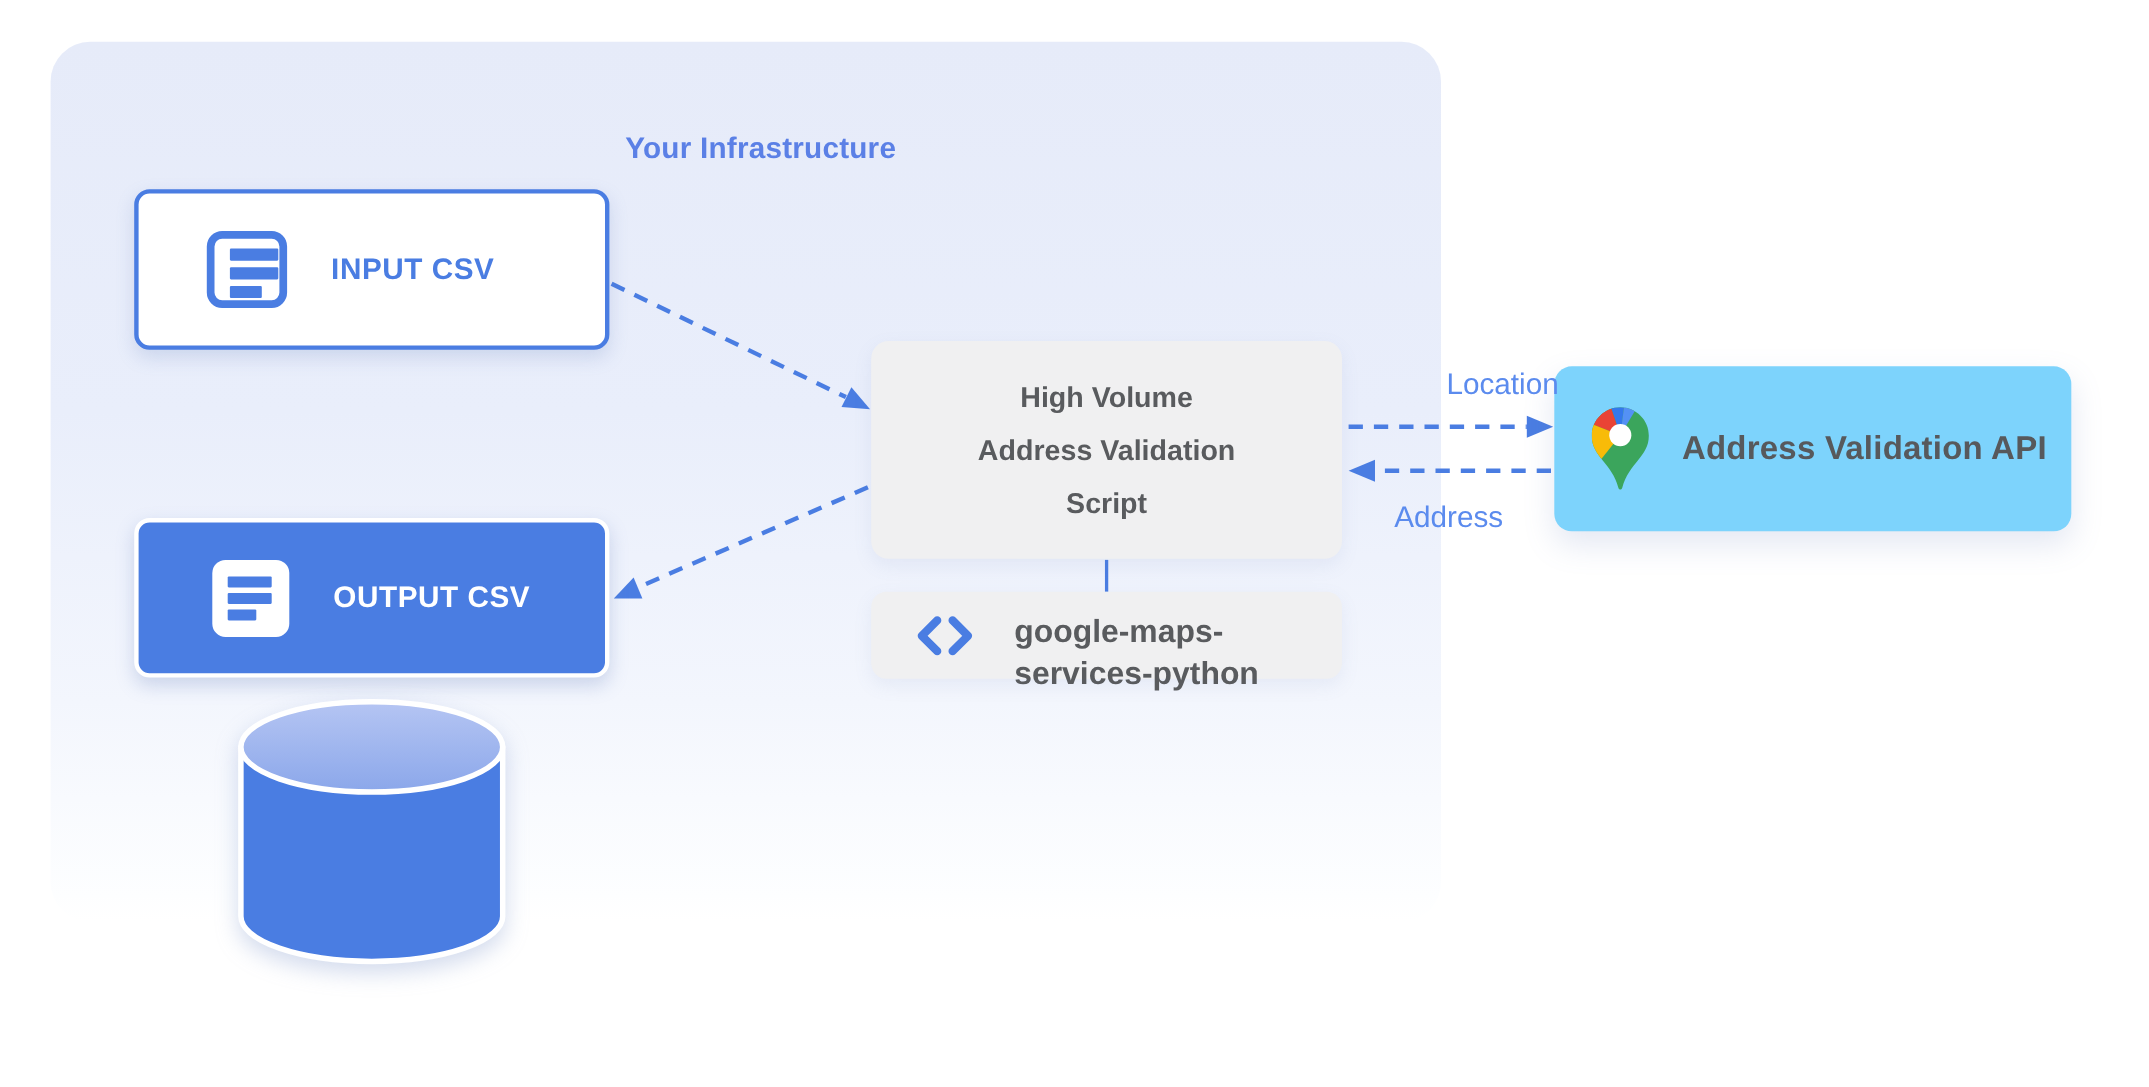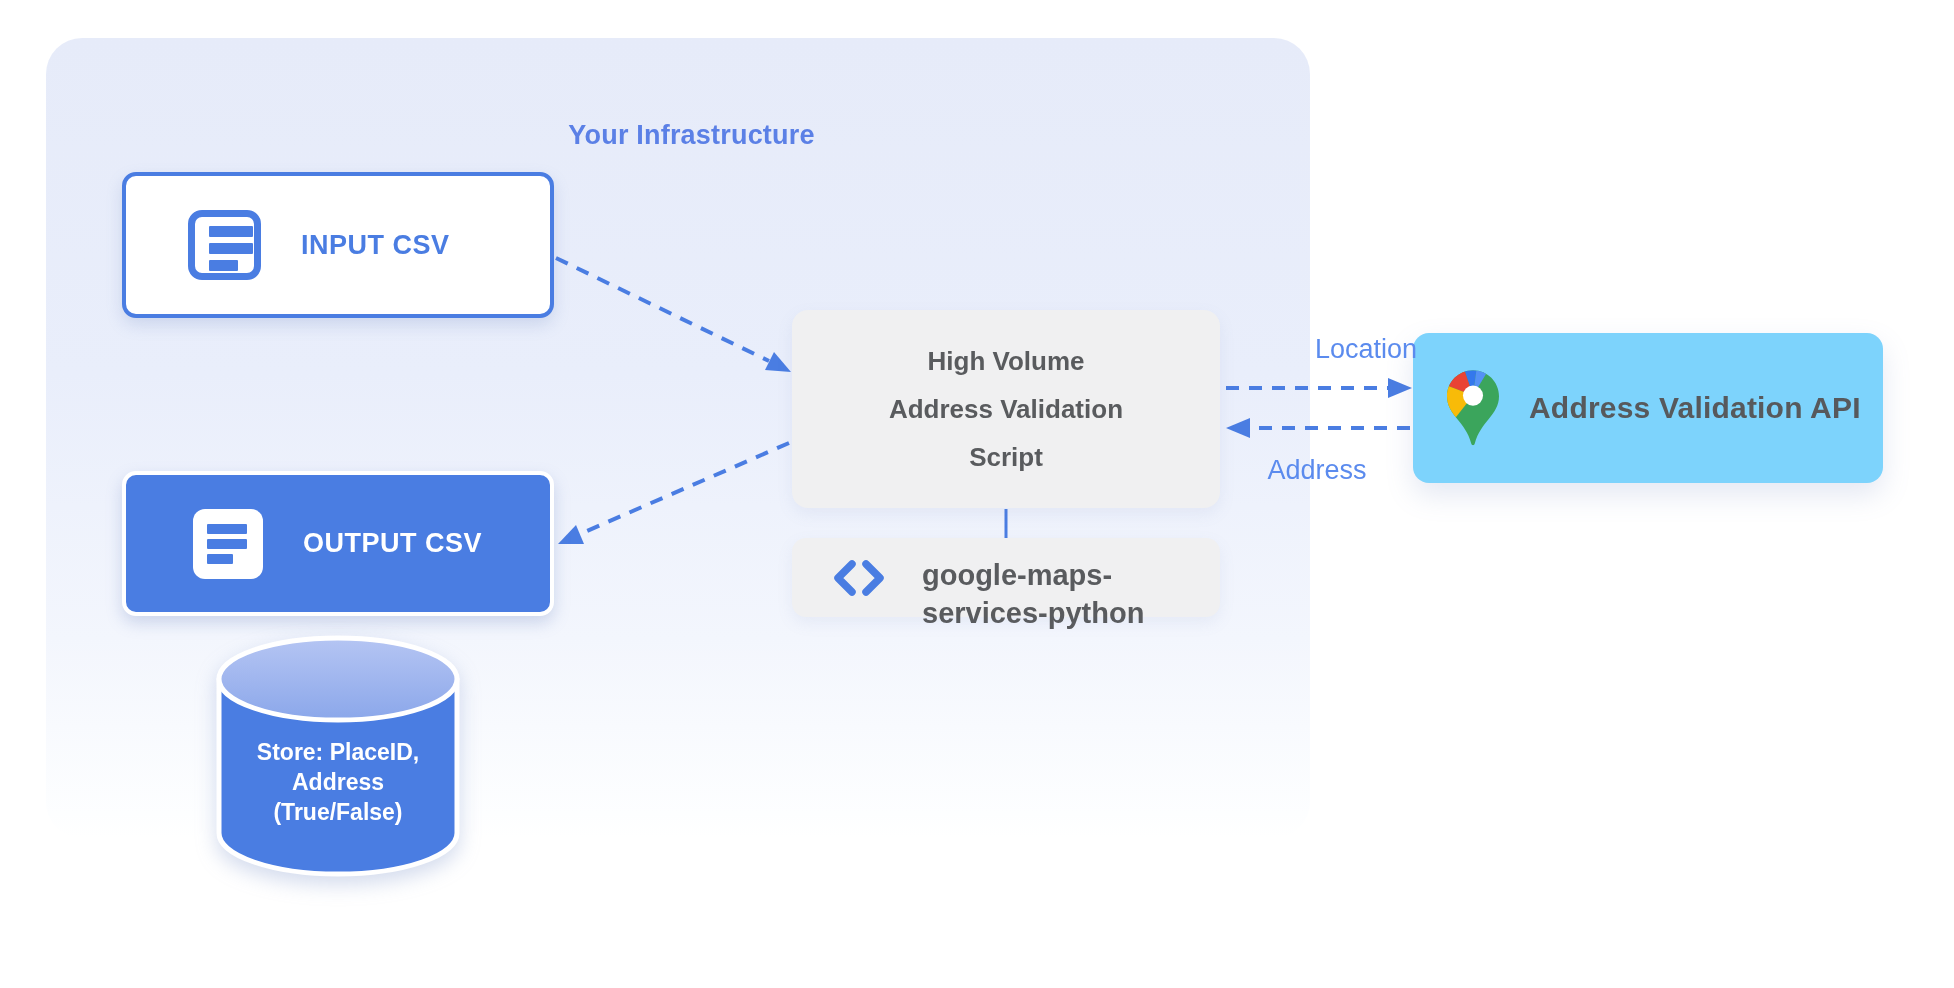--- a/index.html
+++ b/index.html
@@ -221,23 +221,20 @@
   <svg class="db-svg" width="256" height="250" viewBox="0 0 256 250">
     <defs>
       <linearGradient id="dbtop" x1="0" y1="0" x2="0" y2="1">
         <stop offset="0" stop-color="#b5c5f3"></stop>
         <stop offset="1" stop-color="#8ba7ea"></stop>
       </linearGradient>
     </defs>
     <path d="M 9 46 L 9 200 A 119 41 0 0 0 247 200 L 247 46 Z" fill="#4a7de2" stroke="#ffffff" stroke-width="5" stroke-linejoin="round"></path>
     <ellipse cx="128" cy="46" rx="119" ry="41" fill="url(#dbtop)" stroke="#ffffff" stroke-width="5"></ellipse>
   </svg>
-  <div class="db-label">Store: PlaceID,
-Address
-(True/False)</div>
 
   <div class="node script-box">
     <div class="node-text">High Volume
 Address Validation
 Script</div>
   </div>
 
   <div class="node library-box">
     <svg class="code-icon" width="54" height="44" viewBox="0 0 54 44">
       <polyline points="20,8 6,22 20,36" fill="none" stroke="#4a7de2" stroke-width="7.5" stroke-linecap="round" stroke-linejoin="round"></polyline>

